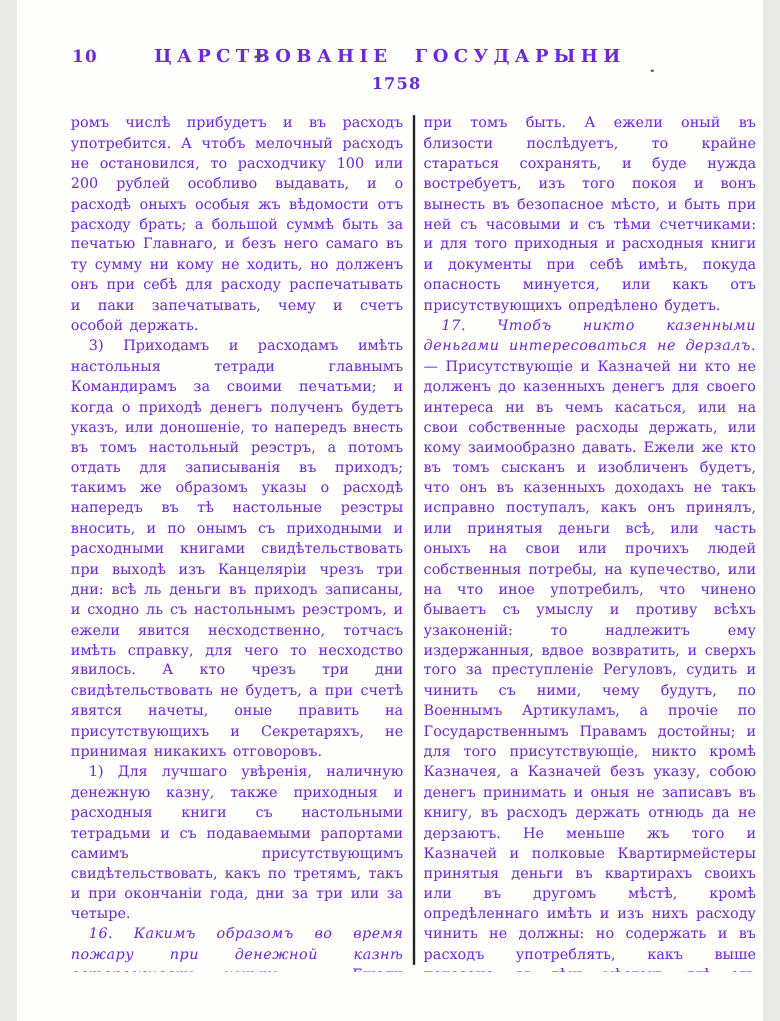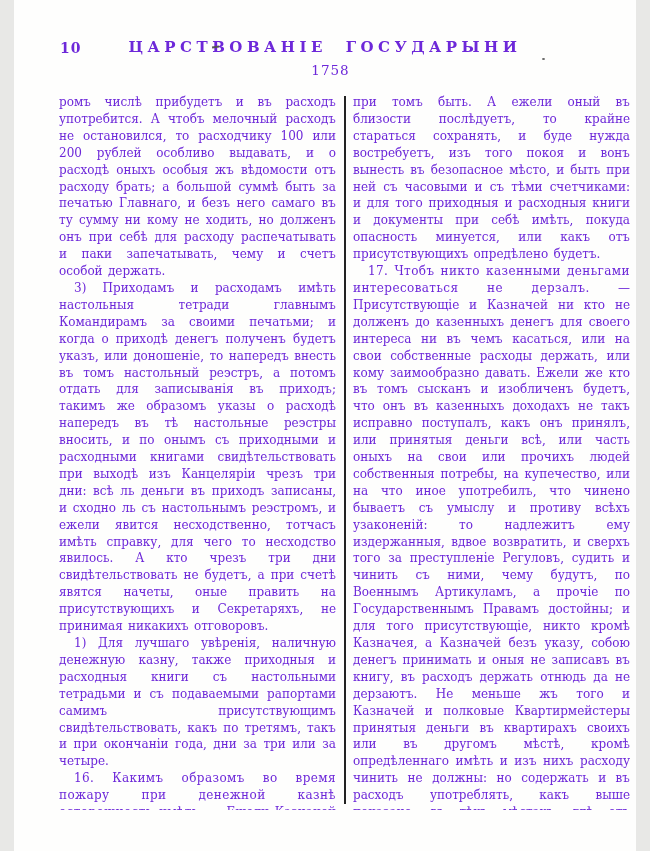--- a/index.html
+++ b/index.html
@@ -37,21 +37,21 @@
     word-spacing: 9px;
     white-space: nowrap;
   }
   .header-year {
     position: absolute;
     left: 11px;
     right: 0;
     top: 62px;
     text-align: center;
     font-size: 13.5px;
-    font-weight: normal;
+    font-weight: bold;
     letter-spacing: 1px;
   }
   .columns {
     position: absolute;
     top: 94px;
     left: 45px;
     width: 572px;
     height: 716px;
     display: flex;
   }
@@ -70,20 +70,21 @@
     margin: 2px 7px 6px 8px;
   }
   .para {
     margin: 0;
     word-spacing: 1.5px;
   }
   .para.indented {
     text-indent: 15px;
   }
   .italic-lead {
+    font-style: italic;
     letter-spacing: 0.4px;
   }
   .stray-mark-1 {
     position: absolute;
     left: 198px;
     top: 46px;
     width: 7px;
     height: 1.5px;
     background: #555;
     transform: rotate(-8deg);

